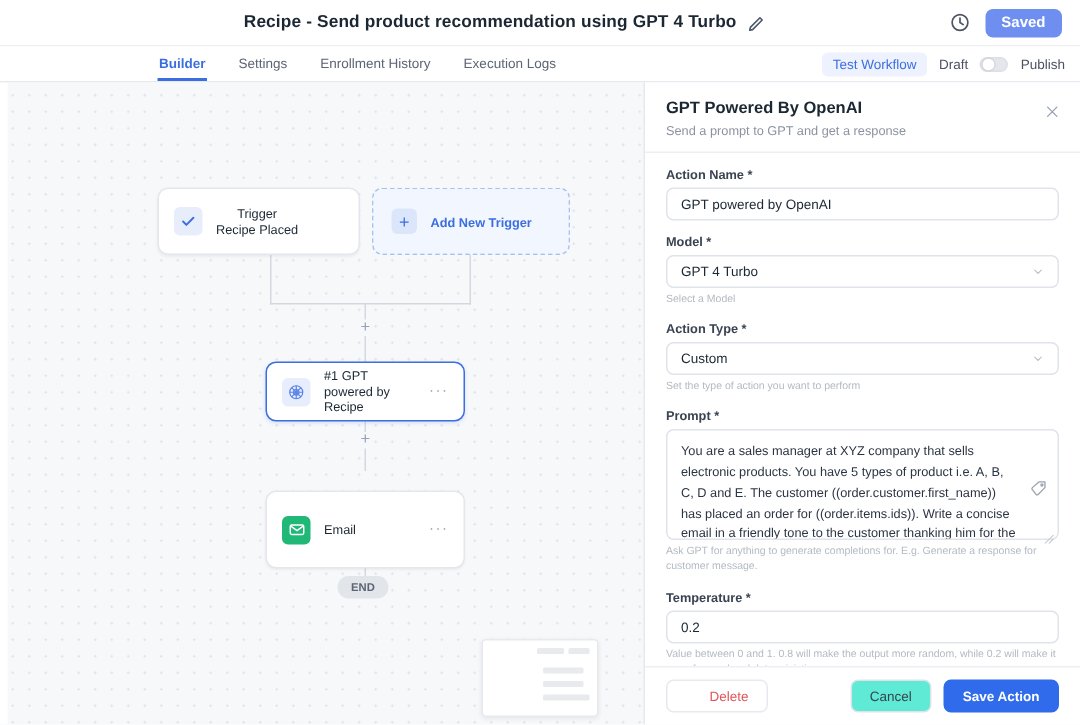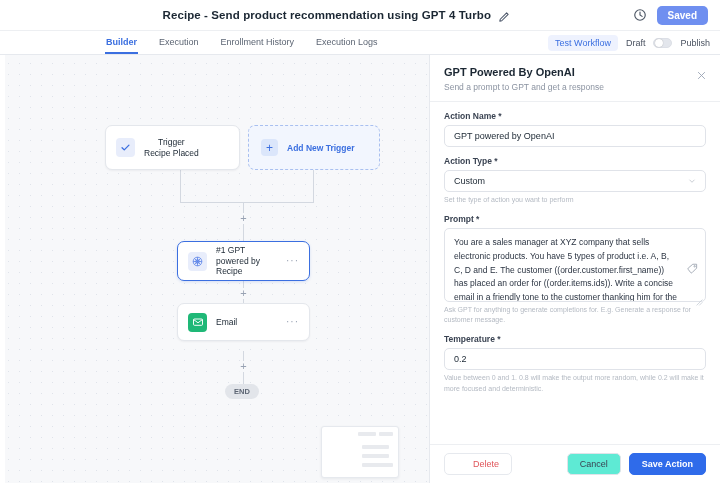--- a/index.html
+++ b/index.html
@@ -105,21 +105,21 @@
     left:248px; top:70px; width:132px; height:45px;
     background:#f2f6fe; border:1.3px dashed #a9c0f0;
     display:flex; align-items:center; gap:9px; padding:0 12px; border-radius:7px;
     position:absolute; box-shadow:none; cursor:pointer;
   }
   .plus-box { width:17px; height:17px; border-radius:4px; background:#dbe6fb; color:#3b6fe0;
               display:flex; align-items:center; justify-content:center; font-size:12px; line-height:1; flex:none;}
   .add-trigger-label { font-size:8.5px; font-weight:700; color:#3b6fe0; }
 
   .node-gpt { left:177px; top:186px; width:133px; height:40px; }
-  .node-email { left:177px; top:248px; width:133px; height:38px;justify-content:space-between; }
+  .node-email { left:177px; top:272px; width:133px; height:52px;justify-content:space-between; }
 
   
   .edge { position:absolute; background:#d3d8e0; }
   .plus-node {
     position:absolute; width:11px; height:11px; border-radius:2px;
     background:#f7f8fa; color:#98a2b3;
     display:flex; align-items:center; justify-content:center;
     font-size:11px; line-height:1; cursor:pointer; font-weight:400;
   }
   .end-pill {
@@ -200,21 +200,21 @@
             <path d="M8 4.6V8l2.4 1.6" stroke-linecap="round"></path>
           </svg>
       </span>
       <button class="saved-btn">Saved</button>
     </div>
   </div>
 
   <div class="tabbar">
     <div class="tabs">
       <div class="tab active">Builder</div>
-      <div class="tab">Execution</div>
+      <div class="tab">Settings</div>
       <div class="tab">Enrollment History</div>
       <div class="tab">Execution Logs</div>
     </div>
     <div class="tabbar-right">
       <div class="test-wf">Test Workflow</div>
       <span class="draft-label">Draft</span>
       <div class="toggle">
           <div class="knob"></div>
         </div>
       <span class="publish-label">Publish</span>
@@ -308,20 +308,32 @@
       </div>
       <div class="panel-divider"></div>
 
       <div class="panel-body">
 
         <div class="field">
           <span class="label">Action Name *</span>
           <div class="control">GPT powered by OpenAI</div>
         </div>
 
+        <div class="field">
+          <span class="label">Model *</span>
+          <div class="control select">
+            <span>GPT 4 Turbo</span>
+            <span class="chev">
+              <svg viewBox="0 0 16 16" fill="none" stroke="currentColor" stroke-width="1.4" stroke-linecap="round" stroke-linejoin="round">
+                  <path d="M3.5 6l4.5 4.5L12.5 6"></path>
+                </svg>
+            </span>
+          </div>
+          <div class="help">Select a Model</div>
+        </div>
 
         <div class="field">
           <span class="label">Action Type *</span>
           <div class="control select">
             <span>Custom</span>
             <span class="chev">
               <svg viewBox="0 0 16 16" fill="none" stroke="currentColor" stroke-width="1.4" stroke-linecap="round" stroke-linejoin="round">
                   <path d="M3.5 6l4.5 4.5L12.5 6"></path>
                 </svg>
             </span>

